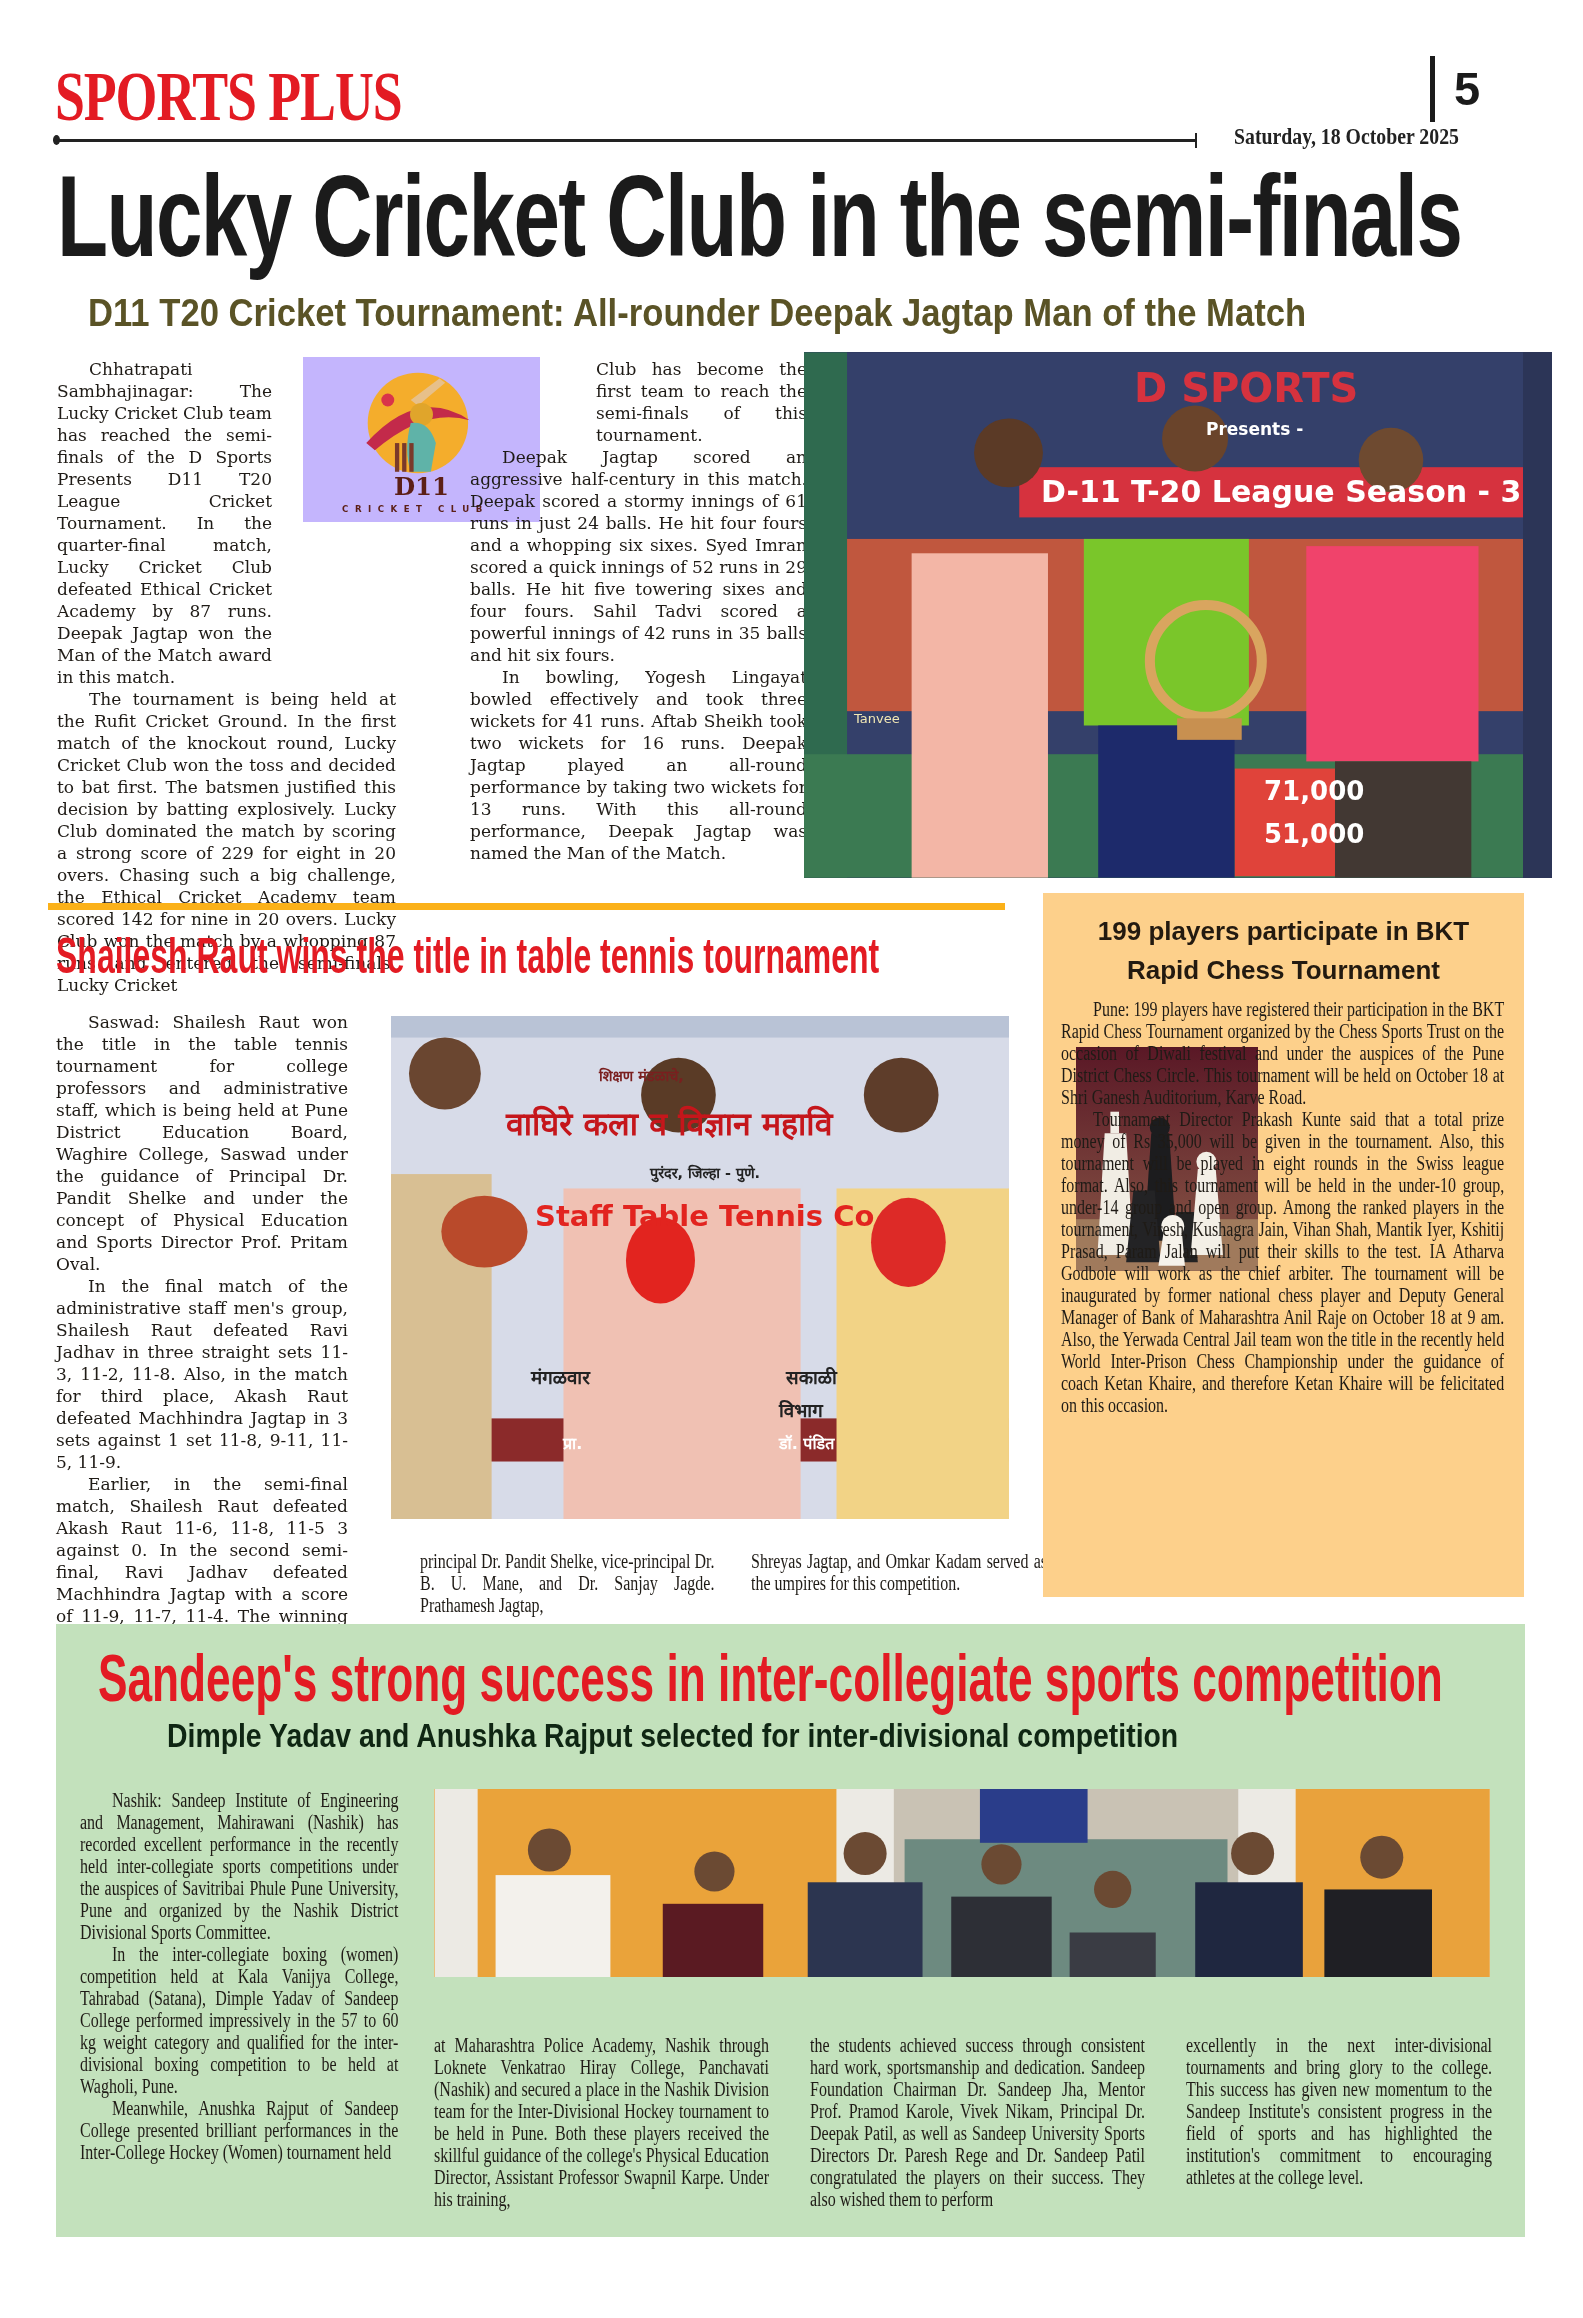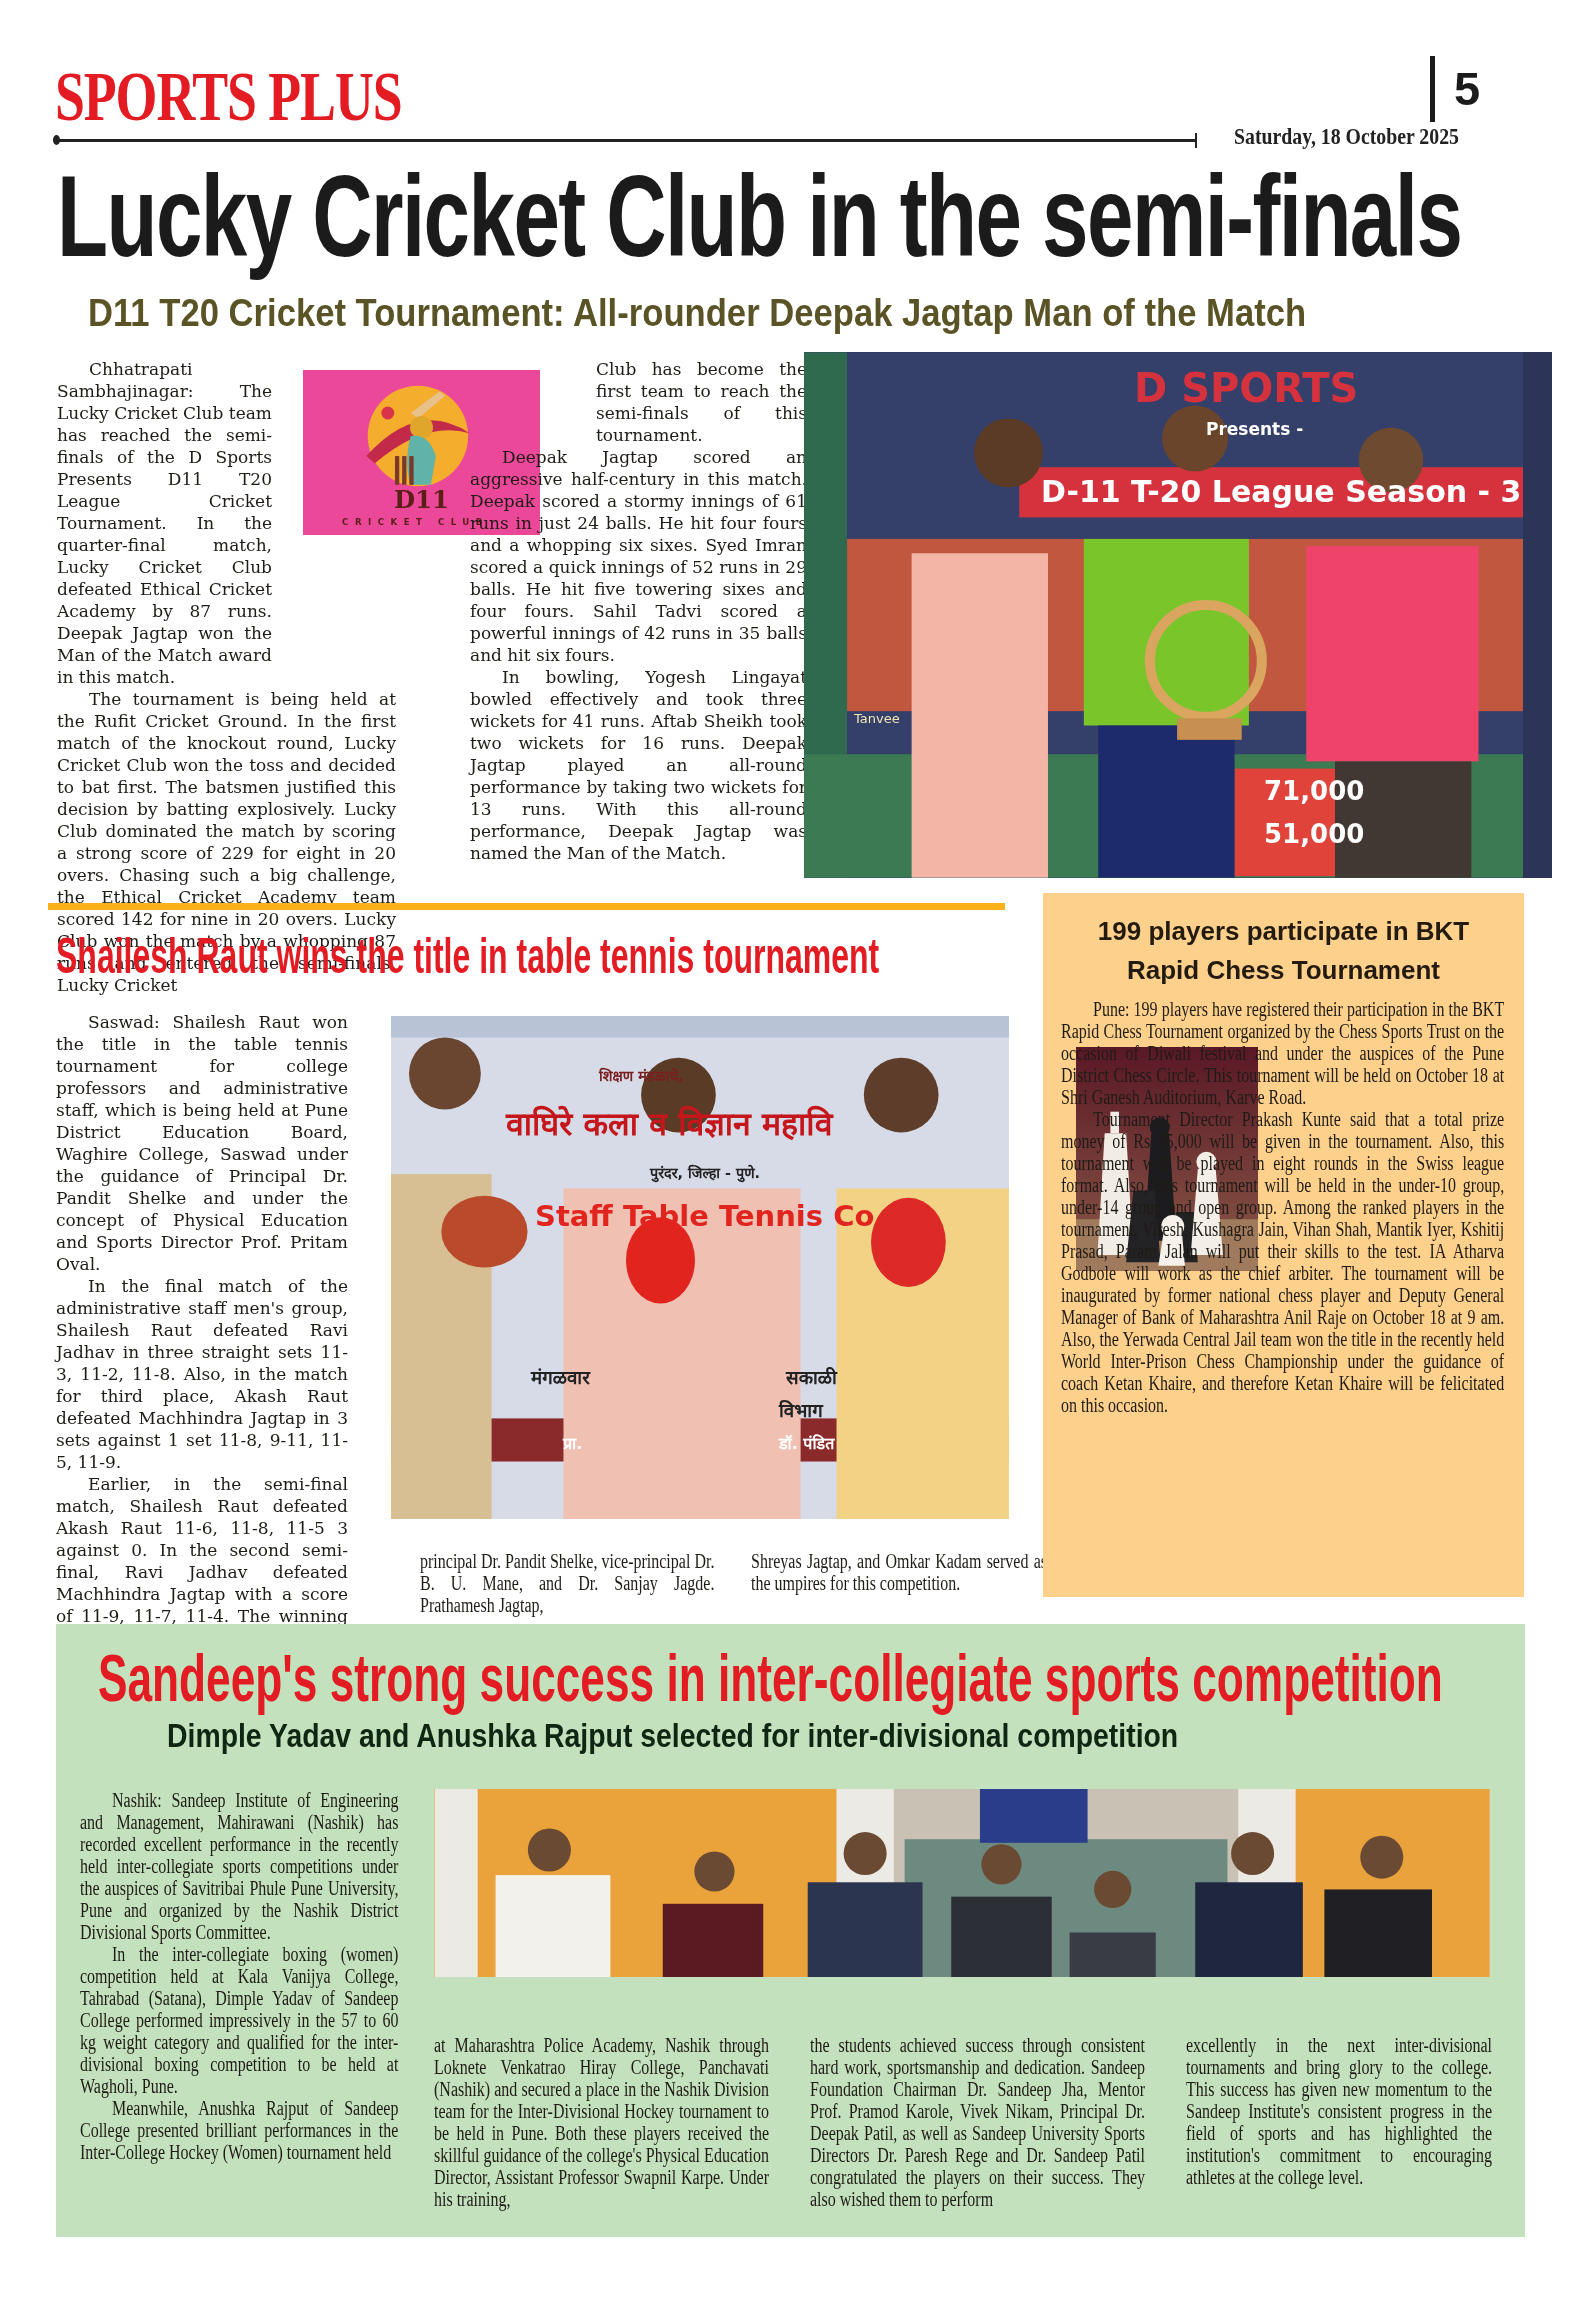--- a/index.html
+++ b/index.html
@@ -35,21 +35,21 @@
 
   
   .body { font-family: "DejaVu Serif", serif; font-size: 17px; line-height: 22px; text-align: justify; color: #1f1b16; hyphens: auto; }
   .body p { text-indent: 32px; }
   .cond-body { font-family: "Liberation Serif", serif; font-size: 18.7px; line-height: 22px; text-align: justify; color: #1f1b16; margin-left: 34px; }
   .tall-body { font-family: "Liberation Serif", serif; font-size: 20px; line-height: 22px; text-align: justify; color: #1f1b16; transform: scaleX(0.8); transform-origin: left top; }
   .tall-body p { text-indent: 40px; }
 
   
   #cricket-col1 { left: 57px; top: 358px; width: 339px; }
-  #cricket-logo { left: 303px; top: 357px; width: 237px; height: 165px; background: #ec4899; margin-top: 13px; }
+  #cricket-logo { left: 303px; top: 357px; width: 237px; height: 165px; background: #c4b5fd; }
   #cricket-col2 { left: 431px; top: 358px; width: 337px; margin-left: 39px; }
   #cricket-photo { left: 804px; top: 352px; width: 748px; height: 526px; overflow: hidden; background: #2c3557; }
 
   
   #tt-rule { left: 48px; top: 903px; width: 957px; height: 6.5px; background: #fbb119; }
 
   
   #tt-headline { left: 56px; top: 931px; font-size: 50px; color: #e31b23; transform: scaleX(0.64); }
   #tt-col1 { left: 56px; top: 1011px; width: 292px; }
   #tt-photo { left: 391px; top: 1016px; width: 618px; height: 503px; overflow: hidden; background: #cfd6e4; }

